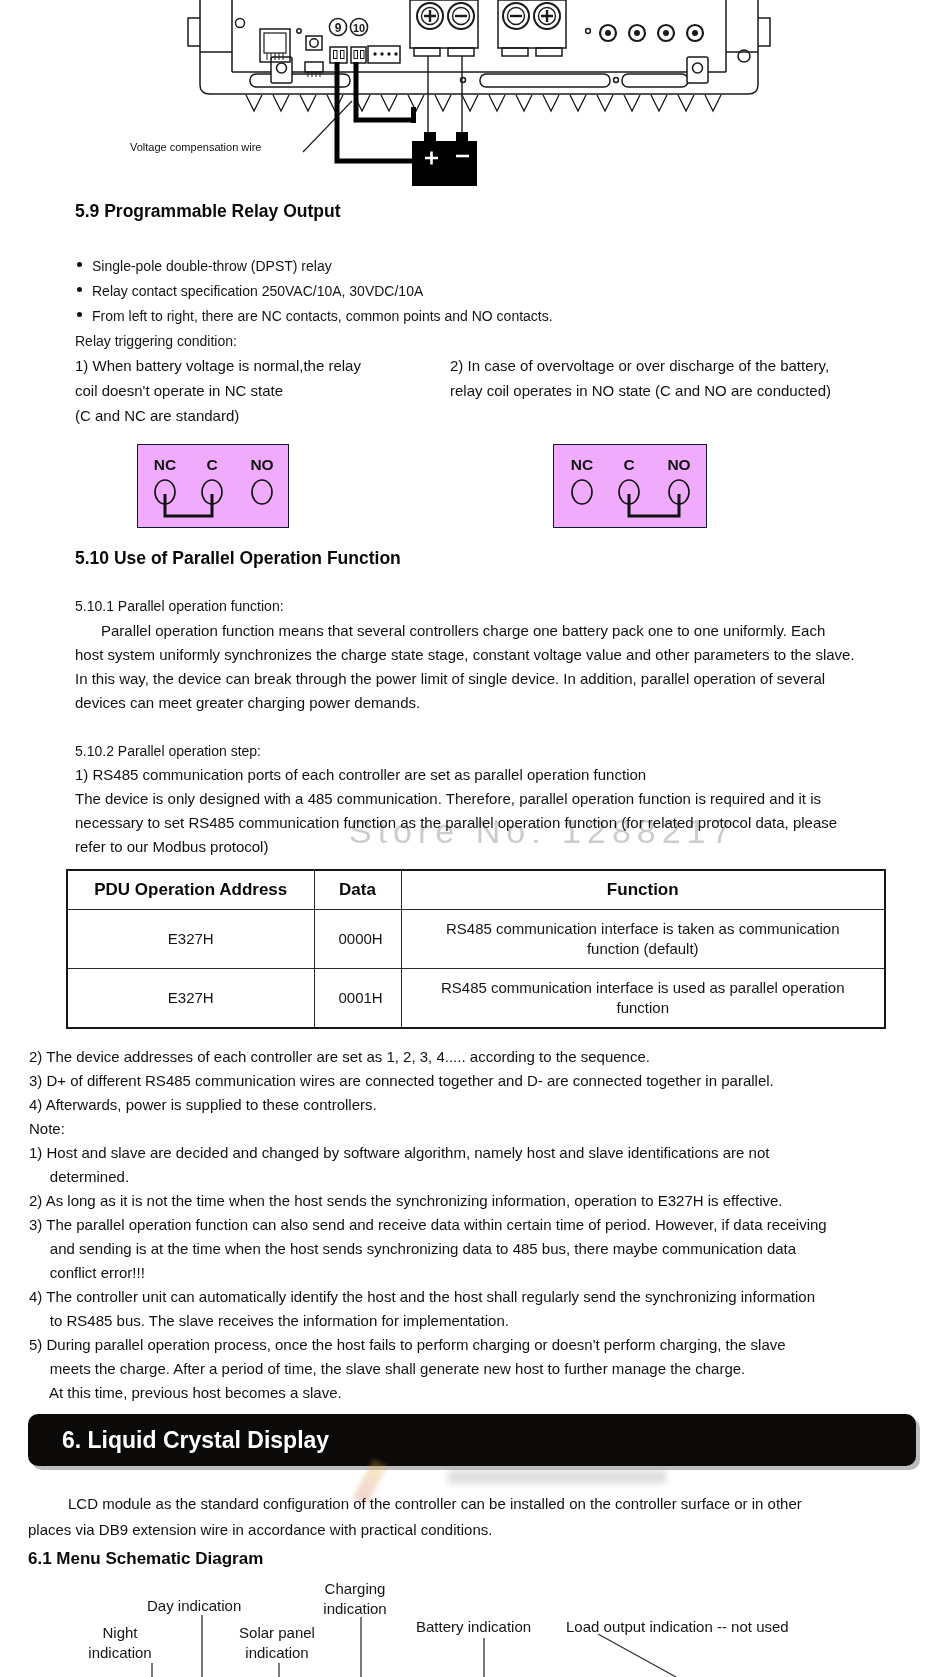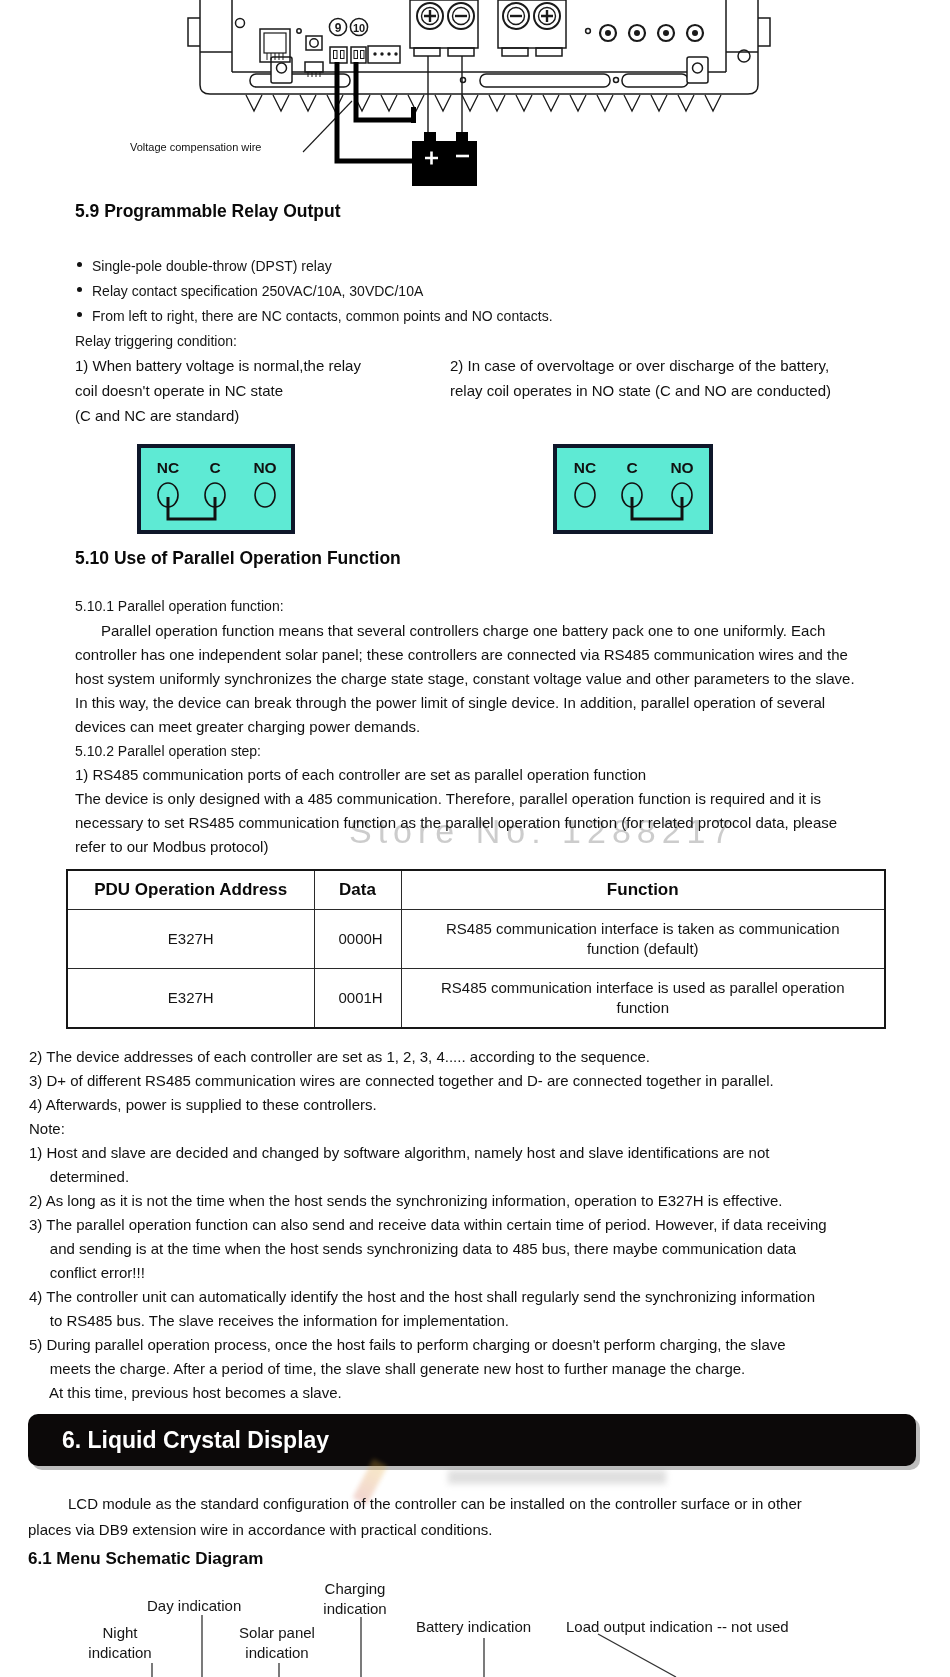--- a/index.html
+++ b/index.html
@@ -5,21 +5,21 @@
   html,body{margin:0;padding:0;background:#e8e8e8;}
   #page{position:relative;width:950px;height:1677px;background:#ffffff;margin:0 auto;
         font-family:"Liberation Sans",sans-serif;color:#111;overflow:hidden;}
   .abs{position:absolute;}
   .h2{font-size:17.5px;font-weight:700;color:#0a0a0a;white-space:pre;}
   .t15{font-size:14px;line-height:24px;color:#151515;}
   .prelines div{white-space:pre;}
   .bullet-row{display:flex;align-items:flex-start;}
   .bullet-dot{width:5px;height:5px;border-radius:50%;background:#111;margin:8px 10px 0 0;flex:none;}
   .cond{font-size:15px;line-height:25px;}
-  .relay-box{position:absolute;top:444px;height:82px;background:#5eead4;border:4px solid #0f172a;box-sizing:content-box;}
+  .relay-box{position:absolute;top:444px;height:82px;background:#f0abfc;border:1px solid #0f172a;box-sizing:content-box;}
   .para{font-size:15px;line-height:24px;}
   .para.indent-first > div:first-child{text-indent:26px;}
   .lcd-para > div:first-child{text-indent:40px;}
   #pdu-table{position:absolute;left:66px;top:869px;width:818px;border-collapse:collapse;table-layout:fixed;
              border:2.2px solid #161616;}
   #pdu-table th,#pdu-table td{border:1.7px solid #2a2a2a;text-align:center;vertical-align:middle;
              font-family:"Liberation Sans",sans-serif;padding:2px 24px;}
   #pdu-table th{font-size:17px;font-weight:700;height:34px;color:#0a0a0a;}
   #pdu-table td{font-size:15px;height:54px;color:#151515;line-height:20px;}
   .wm-store{position:absolute;left:349px;top:812px;font-size:34px;color:#9b9b9b;opacity:.5;
@@ -209,21 +209,20 @@
         <ellipse cx="125" cy="47" rx="10" ry="12"></ellipse>
       </g>
       <path d="M75,49 V71 H125 V49" stroke="#111" stroke-width="3" fill="none"></path>
     </svg>
   </div>
 
   <div class="abs h2" style="left:75px;top:548px">5.10 Use of Parallel Operation Function</div>
   <div class="abs t15" style="left:75px;top:594px">5.10.1 Parallel operation function:</div>
   <div class="abs para prelines indent-first" style="left:75px;top:619px">
       <div>Parallel operation function means that several controllers charge one battery pack one to one uniformly. Each</div>
-      <div>controller has one independent solar panel; these controllers are connected via RS485 communication wires and the</div>
       <div>host system uniformly synchronizes the charge state stage, constant voltage value and other parameters to the slave.</div>
       <div>In this way, the device can break through the power limit of single device. In addition, parallel operation of several</div>
       <div>devices can meet greater charging power demands.</div>
     </div>
   <div class="abs t15" style="left:75px;top:739px">5.10.2 Parallel operation step:</div>
   <div class="abs para prelines" style="left:75px;top:763px">
       <div>1) RS485 communication ports of each controller are set as parallel operation function</div>
       <div>The device is only designed with a 485 communication. Therefore, parallel operation function is required and it is</div>
       <div>necessary to set RS485 communication function as the parallel operation function (for related protocol data, please</div>
       <div>refer to our Modbus protocol)</div>

